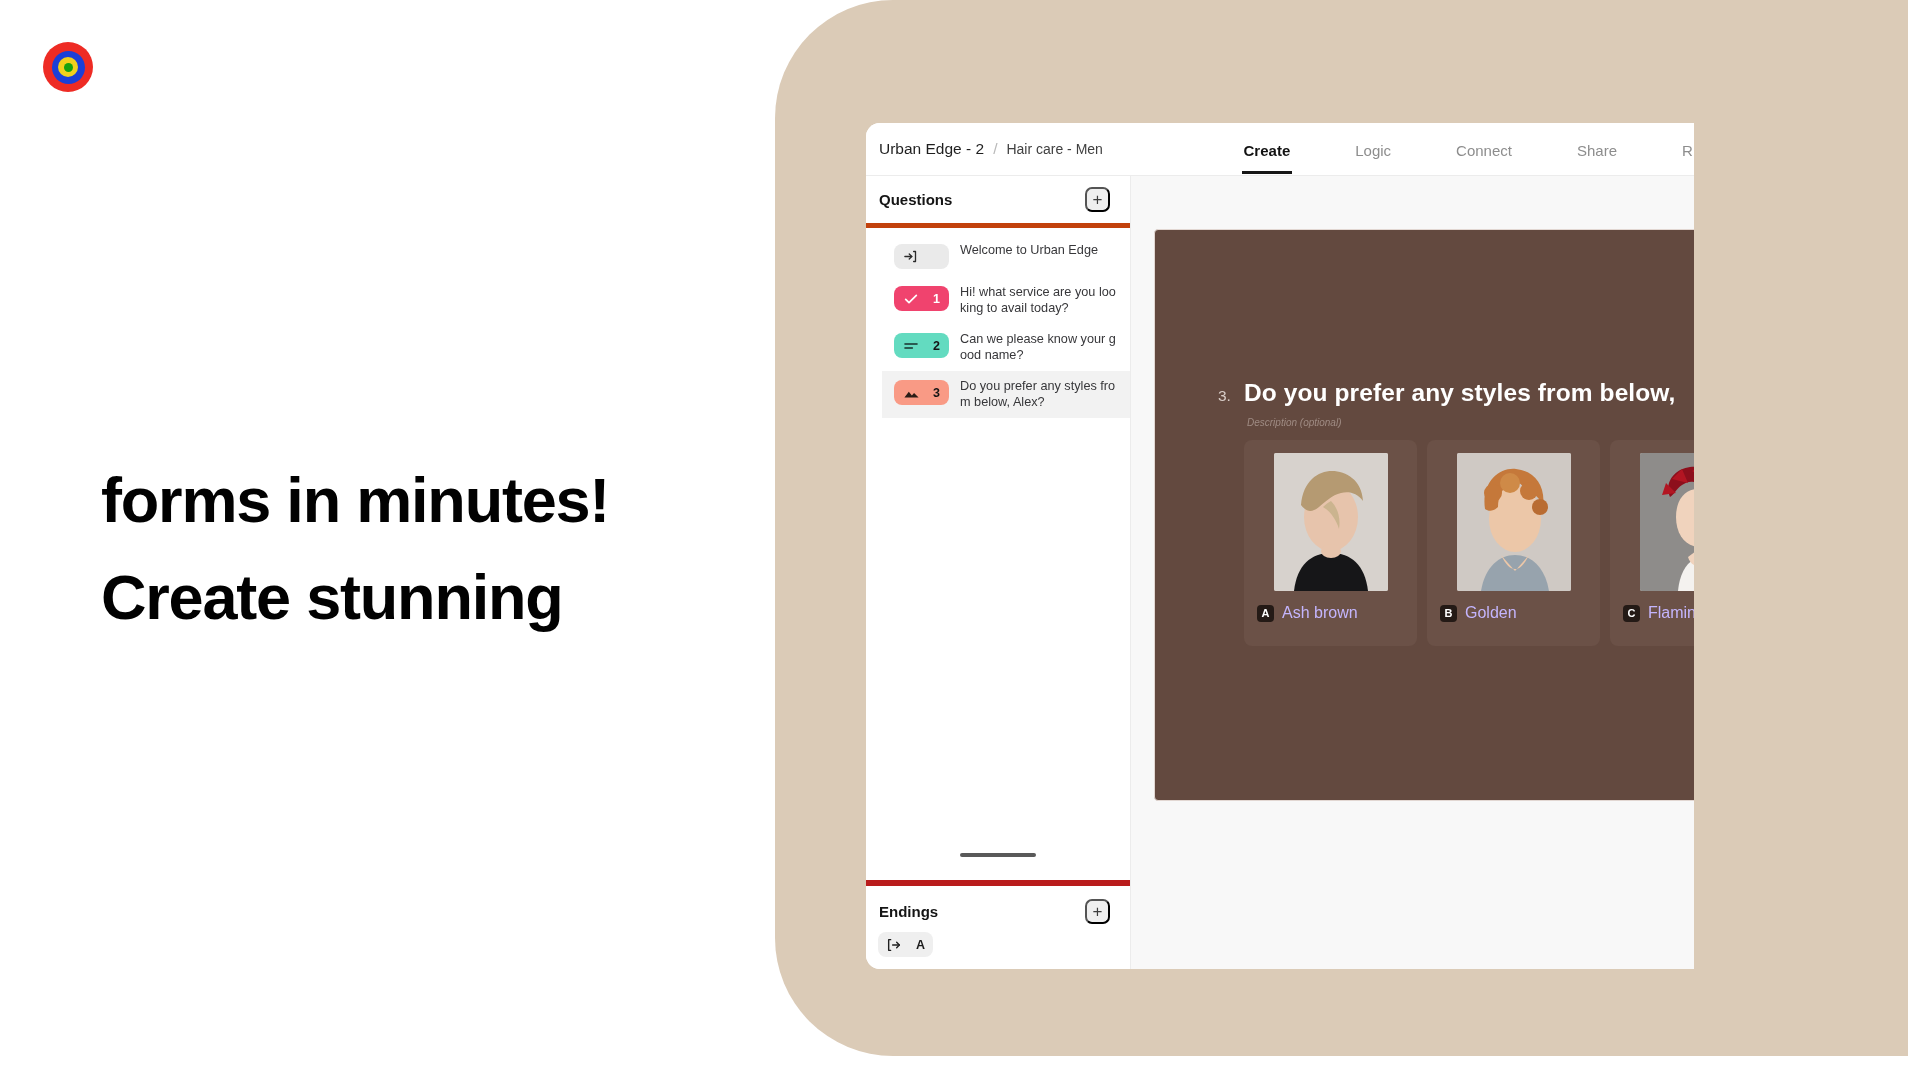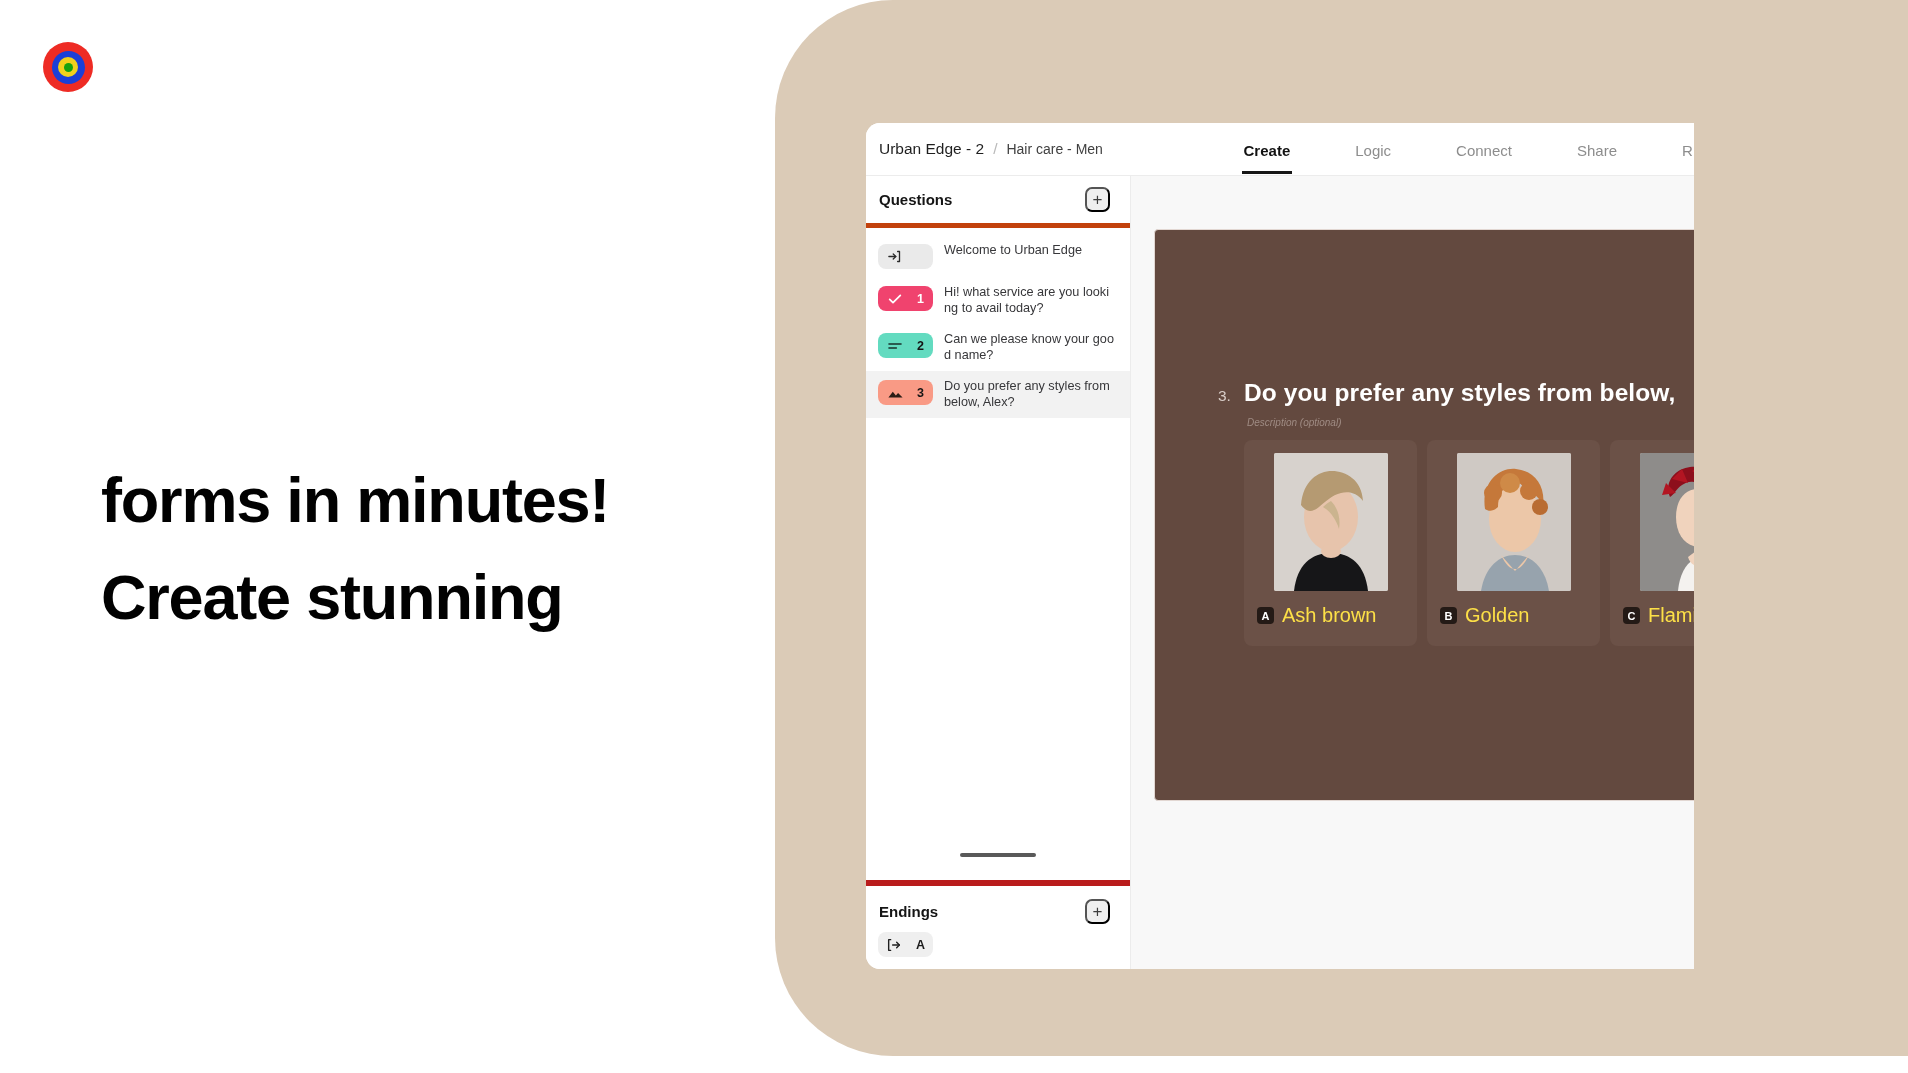--- a/index.html
+++ b/index.html
@@ -111,21 +111,21 @@
     border-bottom: 5px solid #c2410c;
   }
   .panel-title { font-size: 15px; font-weight: 700; color: #151515; }
   .add-btn {
     width: 25px; height: 25px; border-radius: 7px;
     background: #efefef; color: #3d3d3d;
     display: flex; align-items: center; justify-content: center;
     font-size: 17px; line-height: 1;
   }
 
-  .q-list { padding-top: 7px; }
+  .q-list { padding-top: 7px; padding-left: 16px; }
   .q-item {
     display: flex; align-items: flex-start; gap: 11px;
     padding: 8px 14px 8px 12px;
     min-height: 38px;
   }
   .q-item.selected { background: #f2f2f2; }
 
   .badge {
     flex: 0 0 auto;
     width: 55px; height: 25px; border-radius: 8px;
@@ -215,21 +215,21 @@
   .opt-foot {
     display: flex; align-items: center; gap: 8px;
     margin-top: 13px;
   }
   .opt-key {
     width: 17px; height: 17px; border-radius: 4px;
     background: #241a16; color: #ffffff;
     font-size: 11px; font-weight: 700;
     display: flex; align-items: center; justify-content: center;
   }
-  .opt-label { font-size: 20px; color: #fde047; }
+  .opt-label { font-size: 16px; color: #c4b5fd; }
 </style>
 </head>
 <body>
 
 <div class="page">
 
   <div class="logo">
     <div class="logo-ring2">
       <div class="logo-ring3">
         <div class="logo-core"></div>

